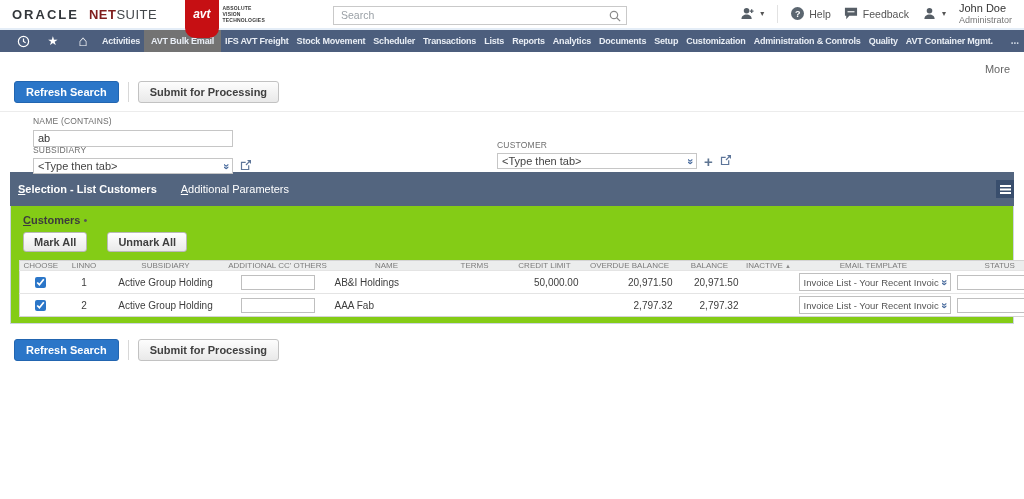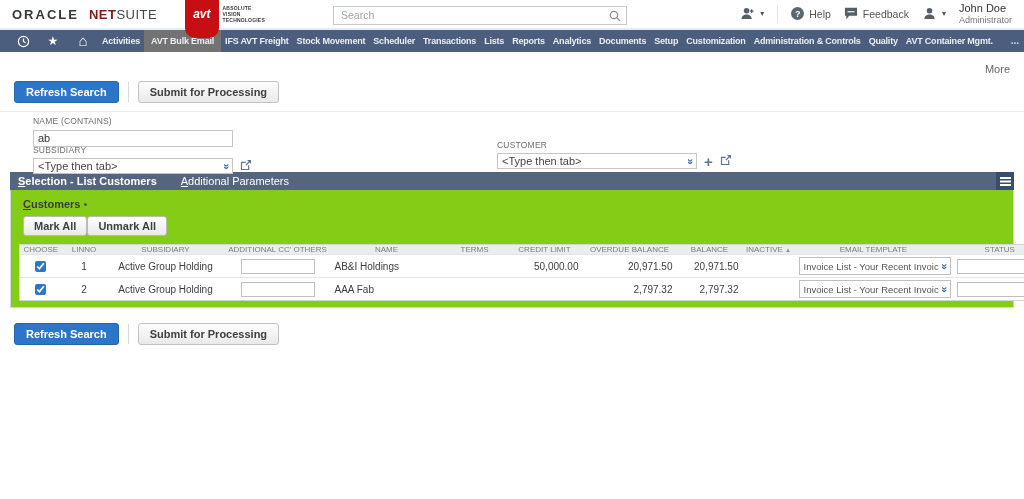--- a/index.html
+++ b/index.html
@@ -64,32 +64,32 @@
               align-items:center; justify-content:space-between; padding:0 3px 0 4px; cursor:pointer; }
   .dropdown-val { font-size:11px; color:#444; }
   .chev { display:inline-block; transform:rotate(90deg); color:#46699c; font-weight:bold;
           font-size:11px; line-height:1; }
   .plus-icon { color:#5f7592; font-size:15px; font-weight:bold; line-height:1; cursor:pointer; }
   .f-name { left:19px; top:0; width:200px; }
   .f-subsidiary { left:19px; top:29px; }
   .f-customer { left:483px; top:8px;margin-top:16px; }
 
   
-  .tabbar { margin:0 10px; height:18px; background:#53657f; display:flex; align-items:center; }
+  .tabbar { margin:0 10px; height:34px; background:#53657f; display:flex; align-items:center; }
   .tab { font-size:11px; color:#fff; padding:0 12px; line-height:18px; cursor:pointer; }
   .tab-primary { font-weight:bold; padding-left:8px; }
   .accel { text-decoration:underline; }
   .tab-tool { margin-left:auto; width:18px; height:18px; background:#394e6d; display:flex;
               align-items:center; justify-content:center; cursor:pointer; }
 
   
   .panel { margin:0 10px; background:#84cc16; border:1px solid #ccd5e1; border-top:none; padding:6px 8px 6px 8px; }
   .customers-label { font-size:11px; font-weight:bold; color:#3c3c3c; padding:2px 0 6px 4px; }
   .bullet { margin-left:3px; font-weight:normal; color:#555; }
-  .list-btns { display:flex; gap:0; padding-left:4px; }
+  .list-btns { display:flex; gap:20px; padding-left:4px; }
   .btn-list { background:linear-gradient(#ffffff,#e9e9e9); border:1px solid #b9b9b9; border-radius:3px;
               font-size:11px; font-weight:bold; color:#3f3f3f; padding:3px 10px; font-family:inherit; cursor:pointer; }
   .grid { width:100%; border-collapse:collapse; background:#fff; margin-top:8px; table-layout:fixed;
           border:1px solid #d4d4d4; }
   .grid th { background:#eceded; color:#7b7b7b; font-size:8px; font-weight:normal; padding:0 3px;
              text-align:center; white-space:nowrap; overflow:hidden; }
   .grid td { font-size:10px; color:#3d3d3d; padding:2px 4px; border-top:1px solid #e4e4e4;
              height:17px; white-space:nowrap; overflow:hidden; }
   .al { text-align:left; } .ar { text-align:right; } .ac { text-align:center; }
   .grid input[type=checkbox] { width:11px; height:11px; accent-color:#2b76c8; margin:0; vertical-align:middle; }

